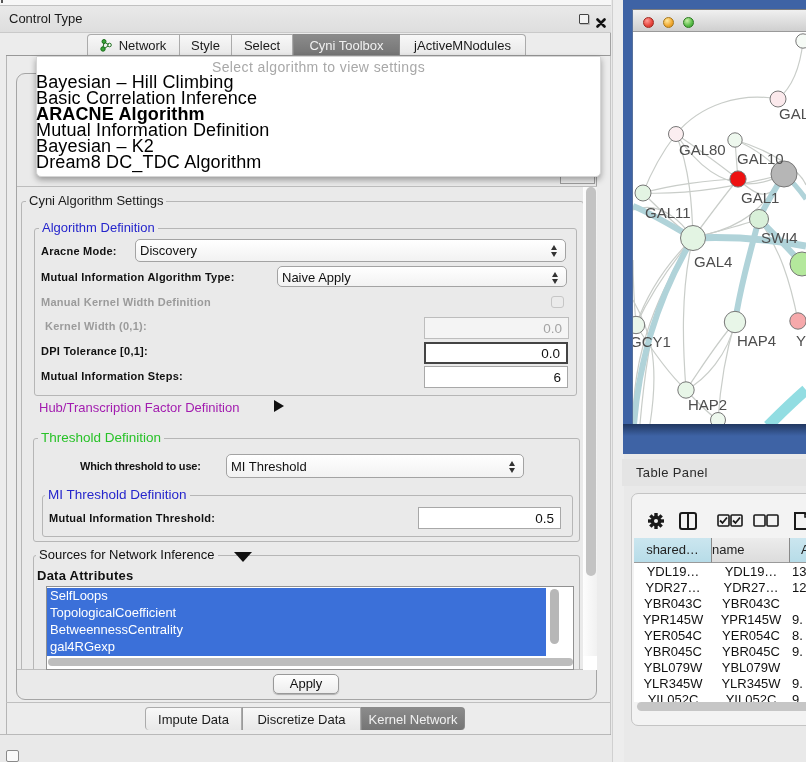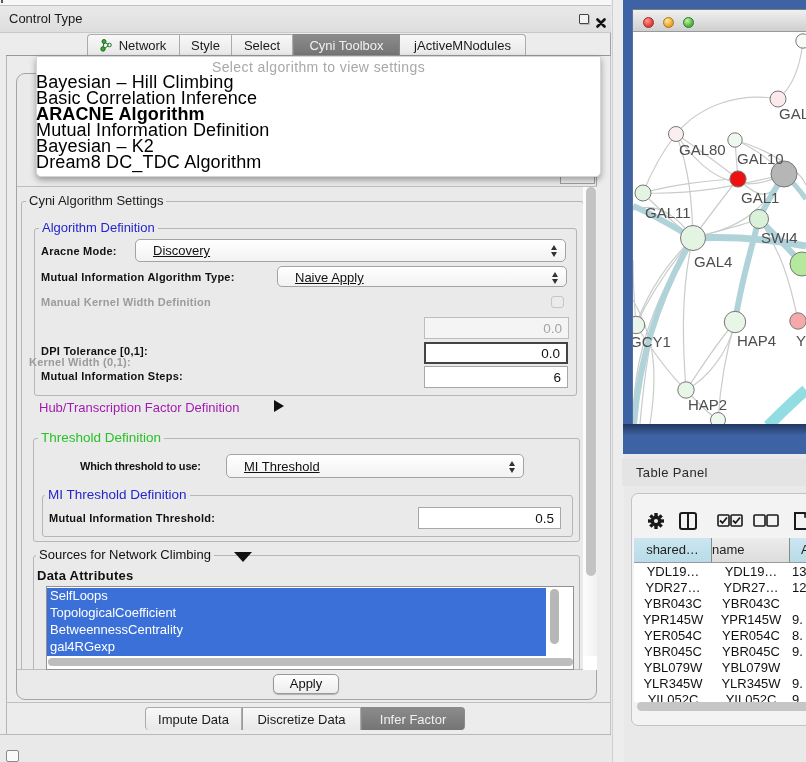--- a/index.html
+++ b/index.html
@@ -40,21 +40,21 @@
 
 
 .grp{position:absolute;border:1px solid #b6b6b6;border-radius:3px;box-sizing:border-box;}
 .grplbl{position:absolute;background:#eaeaea;padding:0 3px;font-size:13px;line-height:14px;}
 .lbl{position:absolute;font-size:11px;font-weight:bold;color:#111;white-space:nowrap;letter-spacing:0.25px;}
 .lblp{position:absolute;font-size:13px;color:#a21caf;white-space:nowrap;}
 .dis{color:#9b9b9b;}
 
 
 .combo{position:absolute;background:linear-gradient(#ffffff,#f2f2f2);border:1px solid #a3a3a3;border-radius:5px;box-sizing:border-box;font-size:13px;color:#111;}
-.combo .cv{position:absolute;left:17px;top:3px;text-decoration:underline;}
+.combo .cv{position:absolute;left:4px;top:3px;}
 .spin{position:absolute;right:7px;width:7px;display:block;}
 .spin .up{display:block;width:0;height:0;border-left:3.5px solid transparent;border-right:3.5px solid transparent;border-bottom:5px solid #333;margin-bottom:2px;}
 .spin .dn{display:block;width:0;height:0;border-left:3.5px solid transparent;border-right:3.5px solid transparent;border-top:5px solid #333;}
 
 
 .fld{position:absolute;background:#fff;border:1px solid #a8a8a8;box-sizing:border-box;font-size:13.5px;color:#111;text-align:right;padding:3px 6px 0 0;}
 .fld.dis2{background:#f4f4f4;color:#a4a4a4;border-color:#bdbdbd;}
 
 
 #listbox{left:46px;top:586px;width:528px;height:84px;background:#fff;border:1px solid #919191;box-sizing:border-box;}
@@ -138,21 +138,21 @@
         <span class="cv">Naive Apply</span>
         <span class="spin" style="top:5px;">
           <span class="up"></span>
           <span class="dn"></span>
         </span>
       </div>
 
     <div class="lbl dis" style="left:24px;top:109px;">Manual Kernel Width Definition</div>
     <div style="position:absolute;left:534px;top:109px;width:13px;height:12px;background:#ebebeb;border:1px solid #c6c6c6;border-radius:3px;box-sizing:border-box;"></div>
 
-    <div class="lbl dis" style="left:12px;top:133px;margin-top:36px;">Kernel Width (0,1):</div>
+    <div class="lbl dis" style="left:28px;top:133px;">Kernel Width (0,1):</div>
     <div class="fld dis2" style="left:407px;top:130px;width:145px;height:22px;">0.0</div>
 
     <div class="lbl" style="left:24px;top:158px;">DPI Tolerance [0,1]:</div>
     <div class="fld" style="left:407px;top:155px;width:144px;height:22px;border:2px solid #444;padding-top:2px;">0.0</div>
 
     <div class="lbl" style="left:24px;top:183px;">Mutual Information Steps:</div>
     <div class="fld" style="left:407px;top:179px;width:144px;height:22px;">6</div>
 
     <div class="lblp" style="left:22px;top:213px;">Hub/Transcription Factor Definition</div>
     <div style="position:absolute;left:257px;top:213px;width:0;height:0;border-top:6.5px solid transparent;border-bottom:6.5px solid transparent;border-left:10px solid #111;"></div>
@@ -169,21 +169,21 @@
         </span>
       </div>
 
     <div class="grp" style="left:25px;top:308px;width:531px;height:42px;"></div>
     <div class="grplbl" style="left:28px;top:301px;color:#2525cc;font-size:13.5px;">MI Threshold Definition</div>
 
     <div class="lbl" style="left:32px;top:325px;">Mutual Information Threshold:</div>
     <div class="fld" style="left:401px;top:320px;width:143px;height:22px;padding-left:36px;">0.5</div>
 
     <div class="grp" style="left:16px;top:368px;width:547px;height:250px;"></div>
-    <div class="grplbl" style="left:19px;top:361px;color:#111;">Sources for Network Climbing</div>
+    <div class="grplbl" style="left:19px;top:361px;color:#111;">Sources for Network Inference</div>
     <div style="position:absolute;left:217px;top:365px;width:0;height:0;border-left:9.5px solid transparent;border-right:9.5px solid transparent;border-top:10px solid #111;"></div>
 
     <div class="lbl" style="left:20px;top:381px;font-size:13px;">Data Attributes</div>
   </div>
   <div class="abs" id="listbox">
     <div class="li" style="top:1px;">SelfLoops</div>
     <div class="li" style="top:18px;">TopologicalCoefficient</div>
     <div class="li" style="top:35px;">BetweennessCentrality</div>
     <div class="li" style="top:52px;">gal4RGexp</div>
     <div style="position:absolute;left:503px;top:2px;width:9px;height:55px;background:#b7b7b7;border-radius:5px;"></div>
@@ -199,21 +199,21 @@
     <div class="it" style="top:31px;">Basic Correlation Inference</div>
     <div class="it" style="top:47px;font-weight:bold;">ARACNE Algorithm</div>
     <div class="it" style="top:63px;">Mutual Information Definition</div>
     <div class="it" style="top:79px;">Bayesian – K2</div>
     <div class="it" style="top:95px;">Dream8 DC_TDC Algorithm</div>
   </div>
   <div class="abs" id="bottomsep" style="left:6px;top:702px;width:604px;height:1px;background:#bfbfbf;"></div>
   <div class="abs" id="btabs" style="left:145px;top:707px;width:260px;height:23px;">
     <div class="tab" style="left:0;top:0;height:23px;line-height:23px;width:97px;border-radius:4px 0 0 4px;">Impute Data</div>
     <div class="tab" style="left:97px;top:0;height:23px;line-height:23px;width:119px;border-left:1px solid #9a9a9a;">Discretize Data</div>
-    <div class="tab sel" style="left:216px;top:0;height:23px;line-height:23px;width:104px;border-radius:0 4px 4px 0;">Infer Factor</div>
+    <div class="tab sel" style="left:216px;top:0;height:23px;line-height:23px;width:104px;border-radius:0 4px 4px 0;">Kernel Network</div>
   </div>
   <div class="abs" id="blicon" style="left:6px;top:750px;width:13px;height:12px;background:#fafafa;border:1px solid #8a8a8a;border-radius:2px;box-sizing:border-box;"></div>
   <div class="abs" id="splitarrow" style="left:615px;top:367px;width:5px;height:7px;"><svg width="5" height="7">
         <path d="M5 0 L0 3.5 L5 7 Z" fill="#8a8a8a"></path>
       </svg></div>
   <div class="abs" id="gap"></div>
   <div class="abs" id="blue"></div>
   <div class="abs" id="netwin">
     <div class="abs" id="nettitle"></div>
     <div class="tl" style="left:10px;background:radial-gradient(circle at 35% 30%,#ff9a96,#e6443c 60%,#c03028);border:0.5px solid #a02820;"></div>

